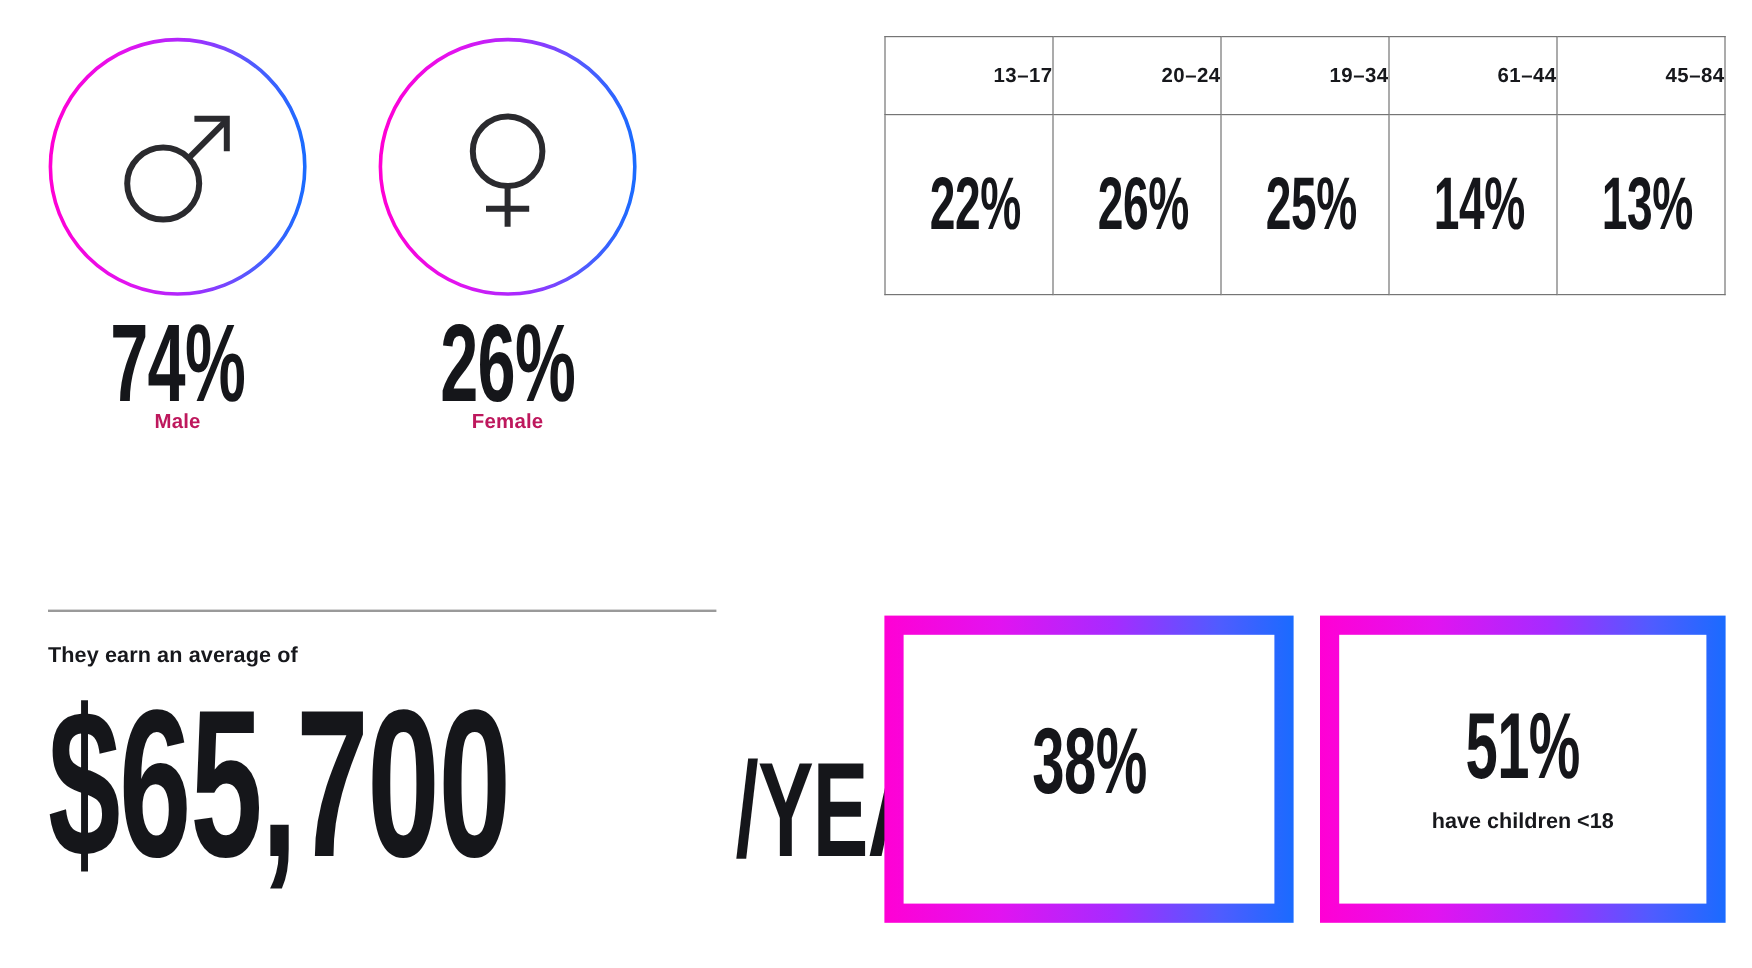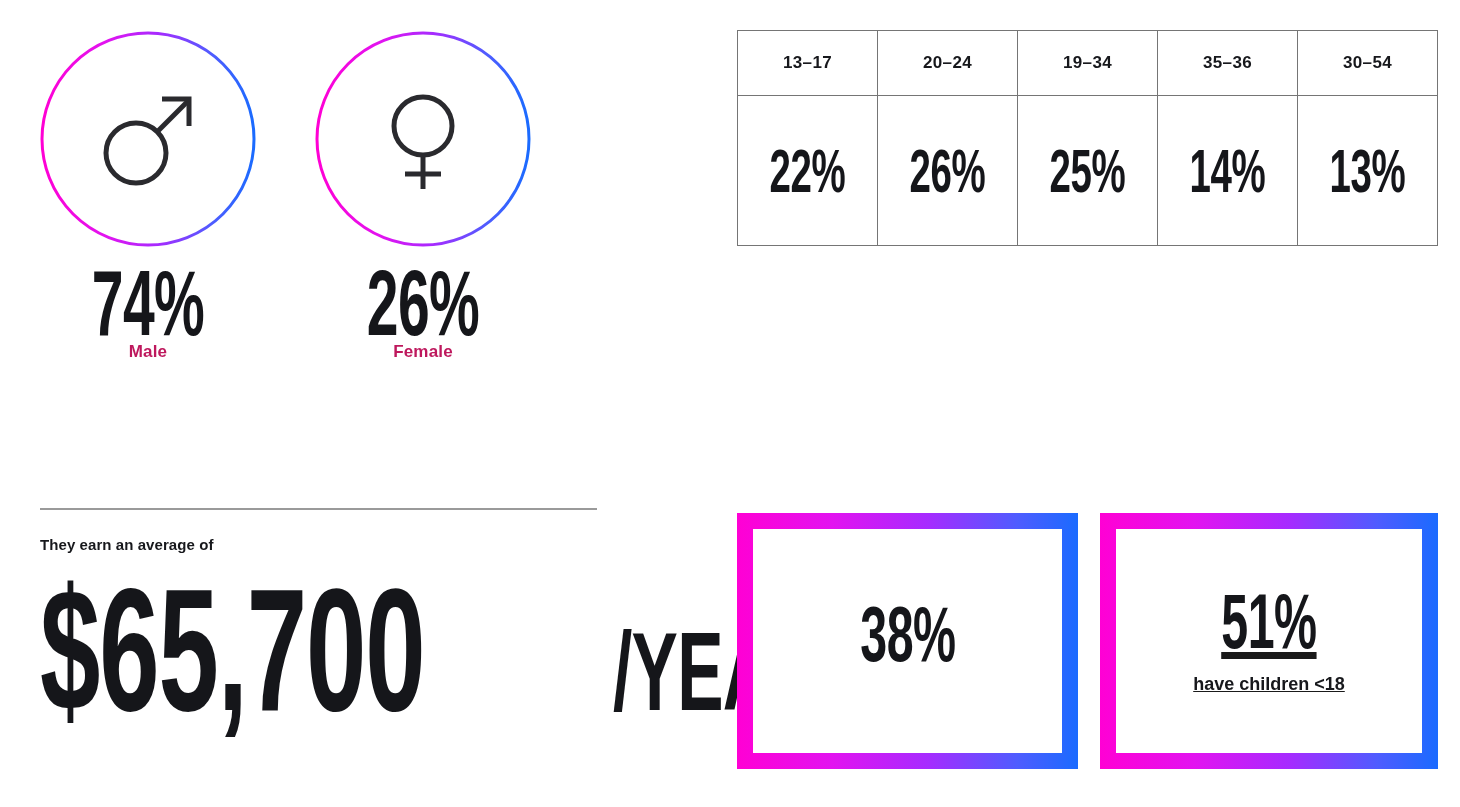--- a/index.html
+++ b/index.html
@@ -80,21 +80,21 @@
   
   #age-table {
     left: 737px;
     top: 30px;
     width: 701px;
     border-collapse: collapse;
     table-layout: fixed;
   }
   #age-table td, #age-table th {
     border: 1px solid #757575;
-    text-align: center;
+    text-align: right;
     padding: 0;
     margin: 0;
   }
   #age-table th {
     height: 64px;
     font-size: 17px;
     font-weight: bold;
     color: #17181c;
     letter-spacing: 0.02em;
   }
@@ -115,21 +115,21 @@
     top: 508px;
     width: 560px;
   }
   #salary-divider {
     width: 557px;
     height: 2px;
     background: #9a9a9a;
     margin-bottom: 26px;
   }
   #salary-caption {
-    font-size: 15px;
+    font-size: 18px;
     font-weight: bold;
     color: #17181c;
     letter-spacing: 0.005em;
     margin-bottom: 22px;
   }
   #salary-amount-row {
     white-space: nowrap;
     height: 150px;
   }
   #salary-amount {
@@ -163,21 +163,21 @@
   .stat-card-inner {
     background: #ffffff;
     width: 100%;
     height: 100%;
     display: flex;
     flex-direction: column;
     align-items: center;
     justify-content: center;
   }
   #stat-card-married  { left: 737px; width: 341px; }
-  #stat-card-children { left: 1100px; width: 338px; text-decoration: underline; }
+  #stat-card-children { left: 1100px; width: 338px; }
 
   .stat-pct {
     font-size: 78px;
     line-height: 72px;
     height: 72px;
     margin-bottom: 14px;
   }
   .stat-label {
     font-size: 18px;
     font-weight: bold;
@@ -240,22 +240,22 @@
   </div>
 
 </div>
 
 <table class="abs" id="age-table">
   <thead>
     <tr>
       <th>13–17</th>
       <th>20–24</th>
       <th>19–34</th>
-      <th>35–36</th>
-      <th>30–54</th>
+      <th>61–44</th>
+      <th>45–84</th>
     </tr>
   </thead>
   <tbody>
     <tr>
       <td>
         <span class="cell-pct cond">22%</span>
       </td>
       <td>
         <span class="cell-pct cond">26%</span>
       </td>

